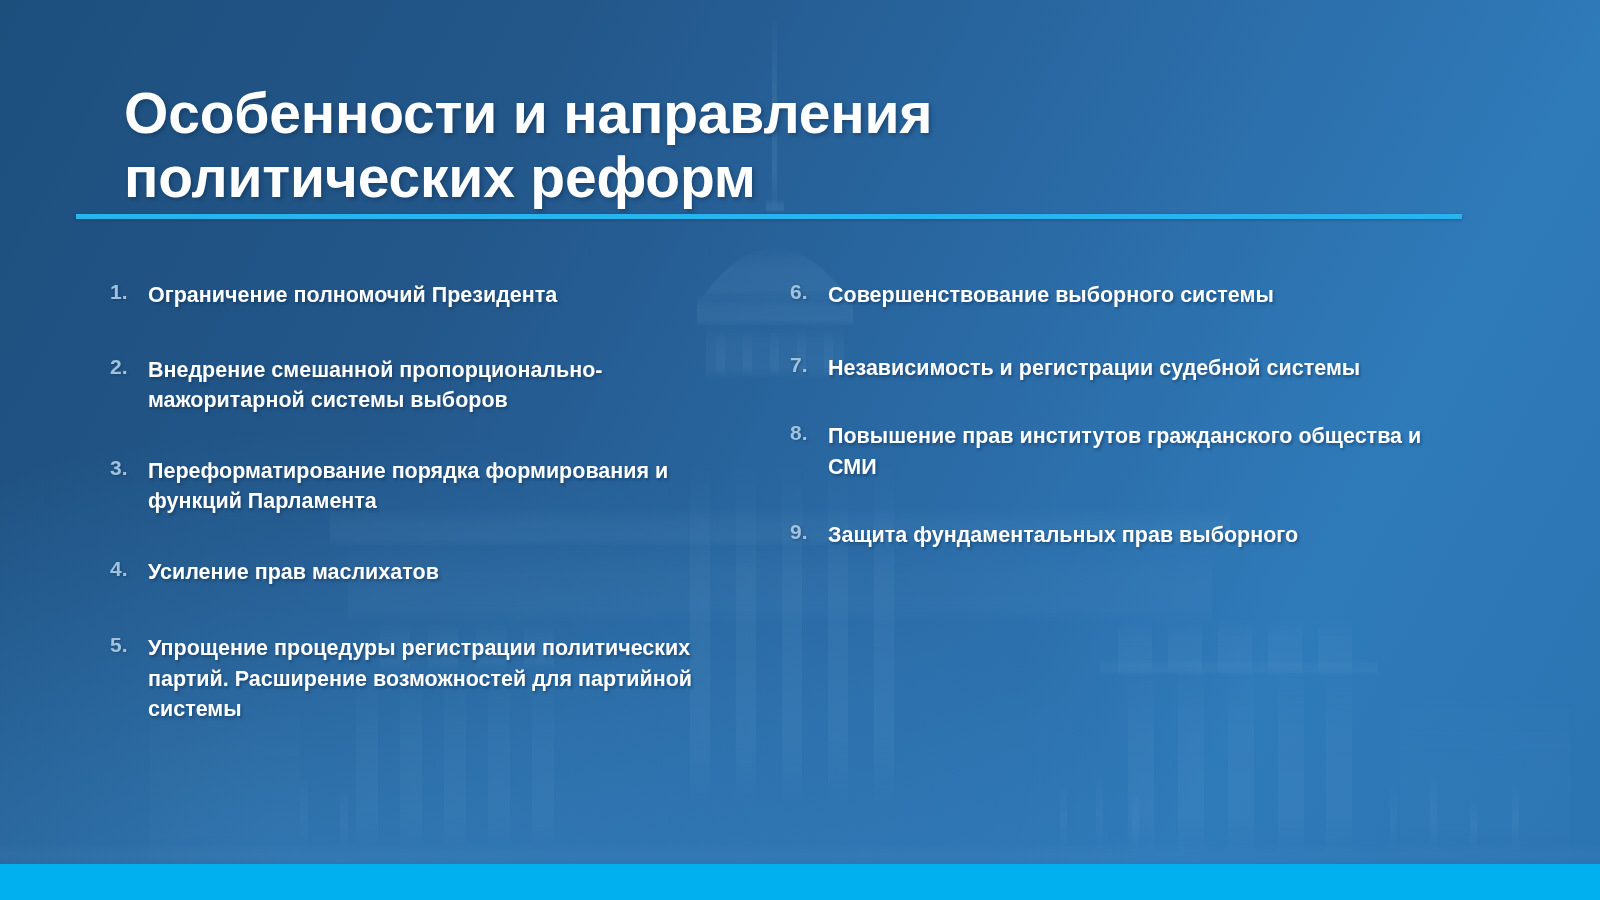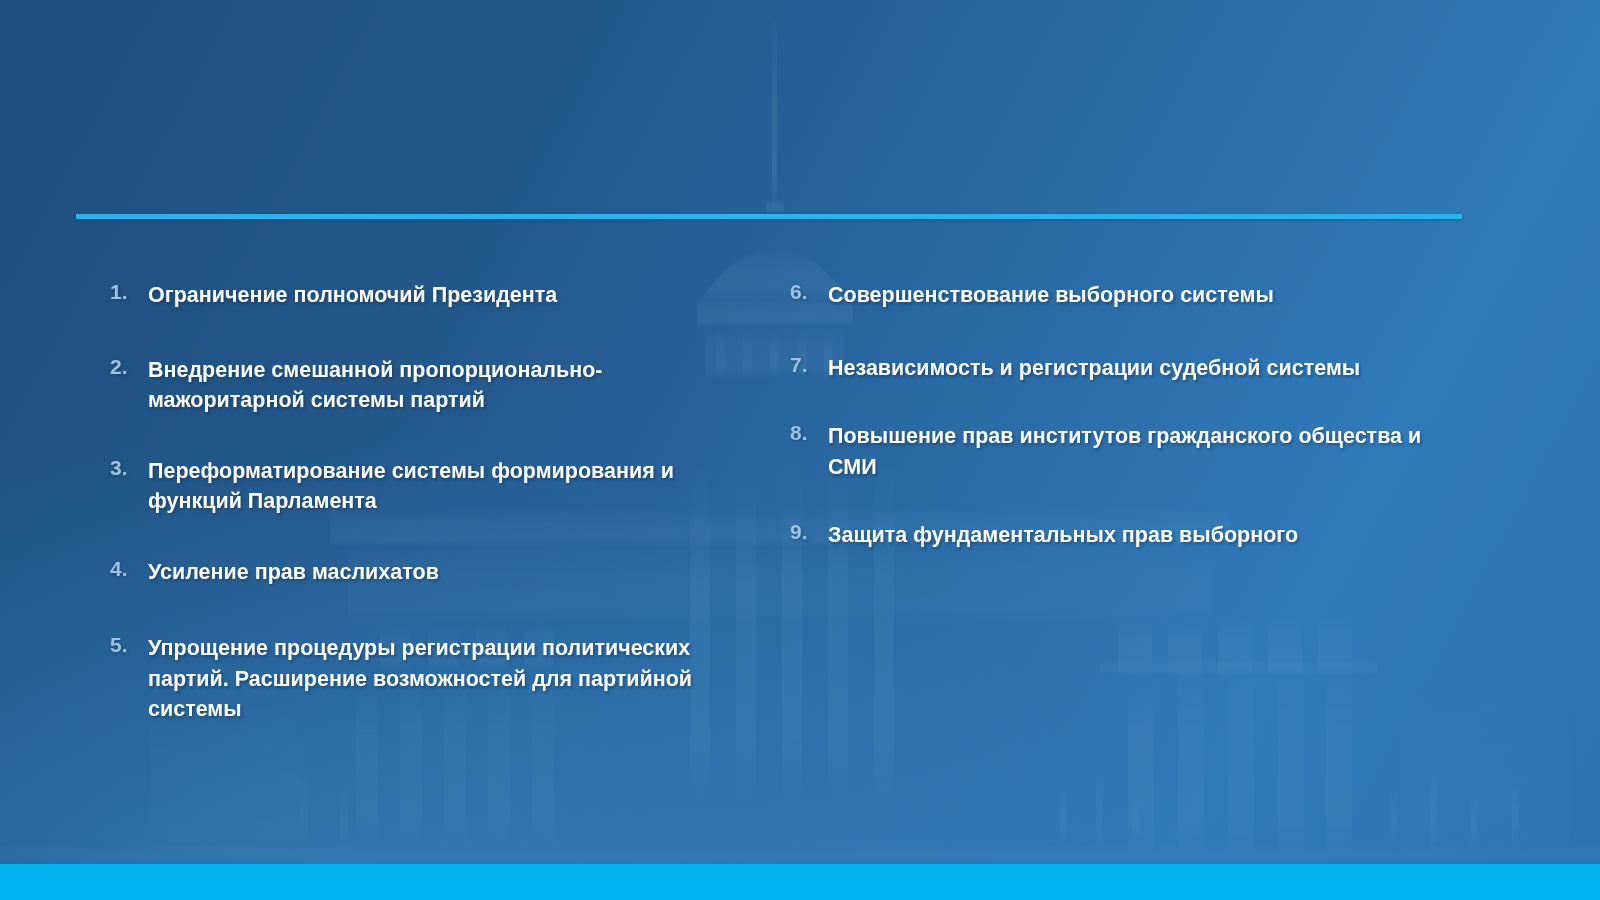--- a/index.html
+++ b/index.html
@@ -206,35 +206,37 @@
         <rect x="1132" y="796" width="7" height="54"></rect>
         <rect x="1390" y="790" width="7" height="60"></rect>
         <rect x="1430" y="778" width="7" height="72"></rect>
         <rect x="1470" y="800" width="7" height="50"></rect>
         <rect x="1512" y="786" width="7" height="64"></rect>
       </g>
       <rect x="0" y="846" width="1600" height="18" opacity="0.5"></rect>
     </g>
   </svg>
 
+  <h1 class="title">Особенности и направления
+политических реформ</h1>
 
   <div class="divider"></div>
 
   <div class="col col-left">
     <div class="item">
       <span class="num">1.</span>
       <span class="txt">Ограничение полномочий Президента</span>
     </div>
     <div class="item">
       <span class="num">2.</span>
-      <span class="txt">Внедрение смешанной пропорционально-мажоритарной системы партий</span>
+      <span class="txt">Внедрение смешанной пропорционально-мажоритарной системы выборов</span>
     </div>
     <div class="item">
       <span class="num">3.</span>
-      <span class="txt">Переформатирование системы формирования и функций Парламента</span>
+      <span class="txt">Переформатирование порядка формирования и функций Парламента</span>
     </div>
     <div class="item">
       <span class="num">4.</span>
       <span class="txt">Усиление прав маслихатов</span>
     </div>
     <div class="item">
       <span class="num">5.</span>
       <span class="txt">Упрощение процедуры регистрации политических партий. Расширение возможностей для партийной системы</span>
     </div>
   </div>

